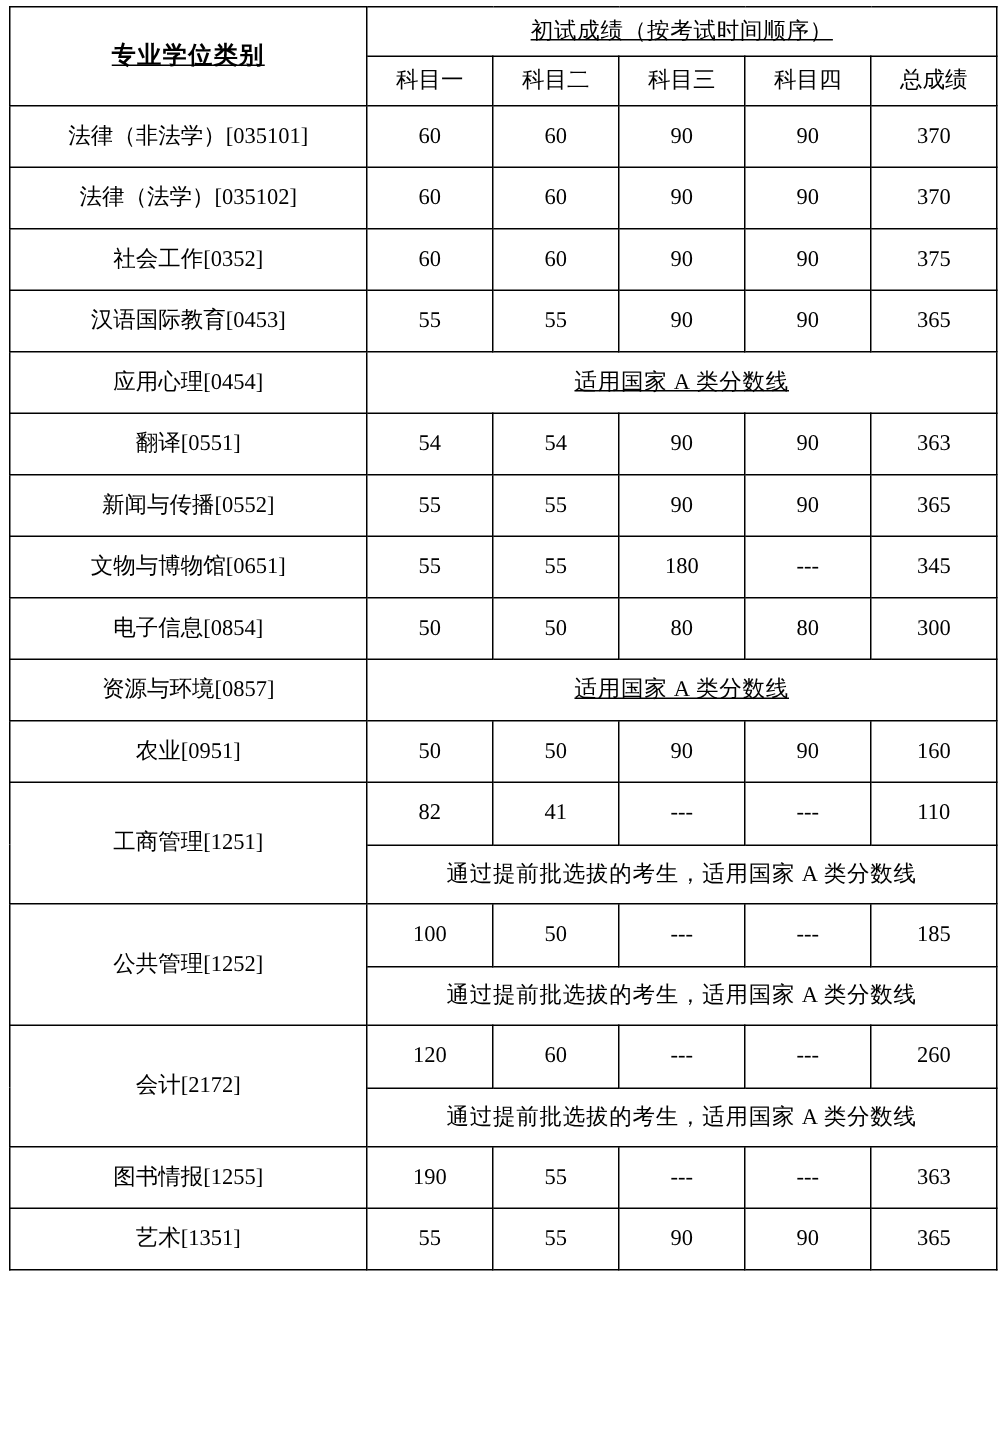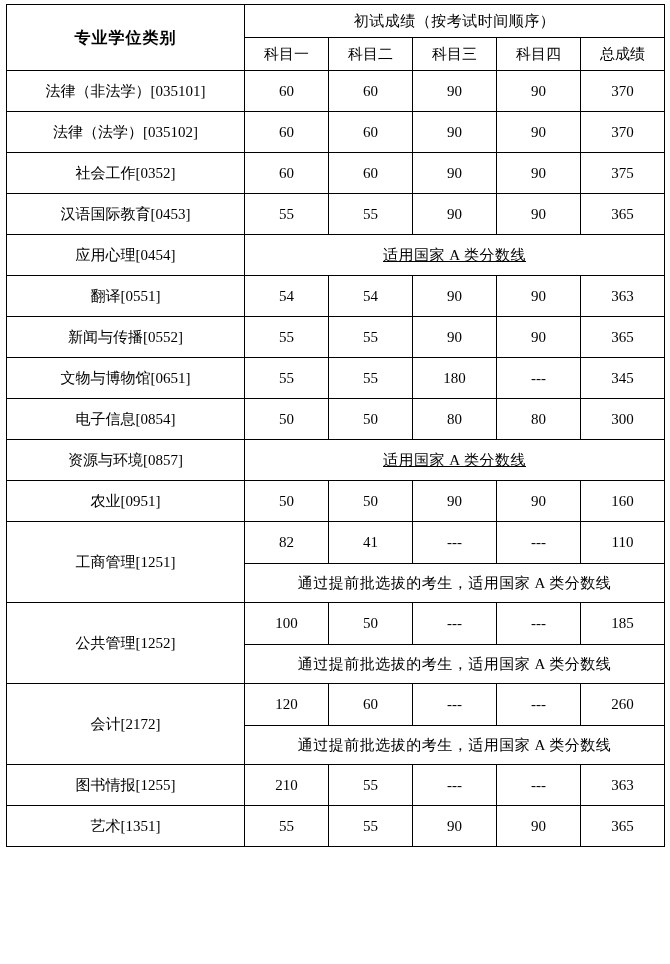--- a/index.html
+++ b/index.html
@@ -41,20 +41,21 @@
   col.c2 { width: 84px; }
   col.c3 { width: 84px; }
   col.c4 { width: 84px; }
   col.c5 { width: 84px; }
 
   .hdr-main {
     height: 32px;
     font-size: 16px;
     font-weight: bold;
     letter-spacing: 0.5px;
+    text-decoration: underline;
   }
   .hdr-sub {
     height: 32px;
     font-size: 15px;
     font-weight: bold;
   }
   .cat-cell {
     height: 40px;
     font-size: 15px;
     padding: 0 4px;
@@ -232,21 +233,21 @@
         <td class="num-cell">---</td>
         <td class="num-cell">---</td>
         <td class="num-cell">260</td>
       </tr>
       <tr class="note-row">
         <td colspan="5">通过提前批选拔的考生，适用国家 A 类分数线</td>
       </tr>
 
       <tr>
         <td class="cat-cell">图书情报[1255]</td>
-        <td class="num-cell">210</td>
+        <td class="num-cell">190</td>
         <td class="num-cell">55</td>
         <td class="num-cell">---</td>
         <td class="num-cell">---</td>
         <td class="num-cell">363</td>
       </tr>
 
       <tr>
         <td class="cat-cell">艺术[1351]</td>
         <td class="num-cell">55</td>
         <td class="num-cell">55</td>

